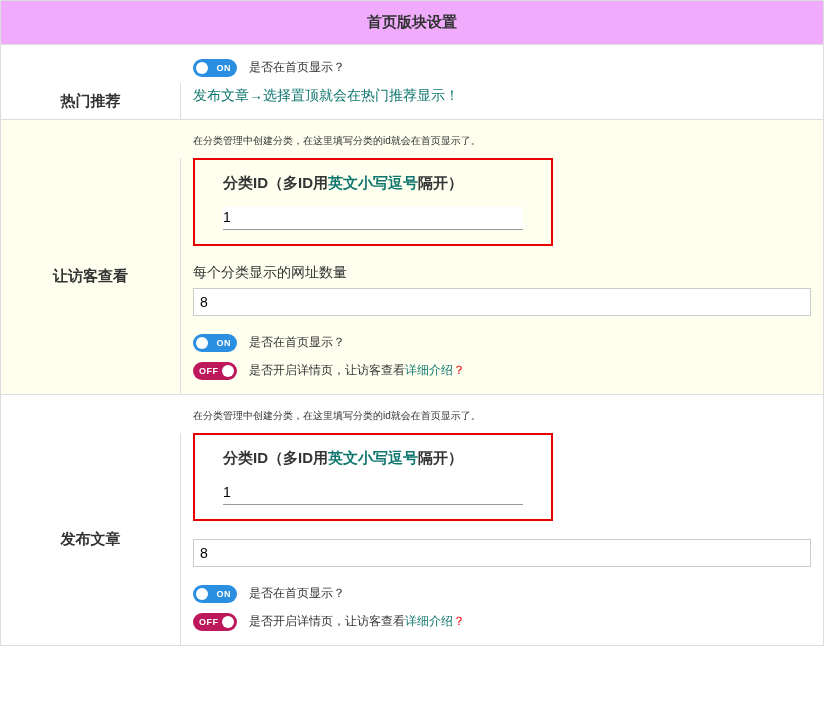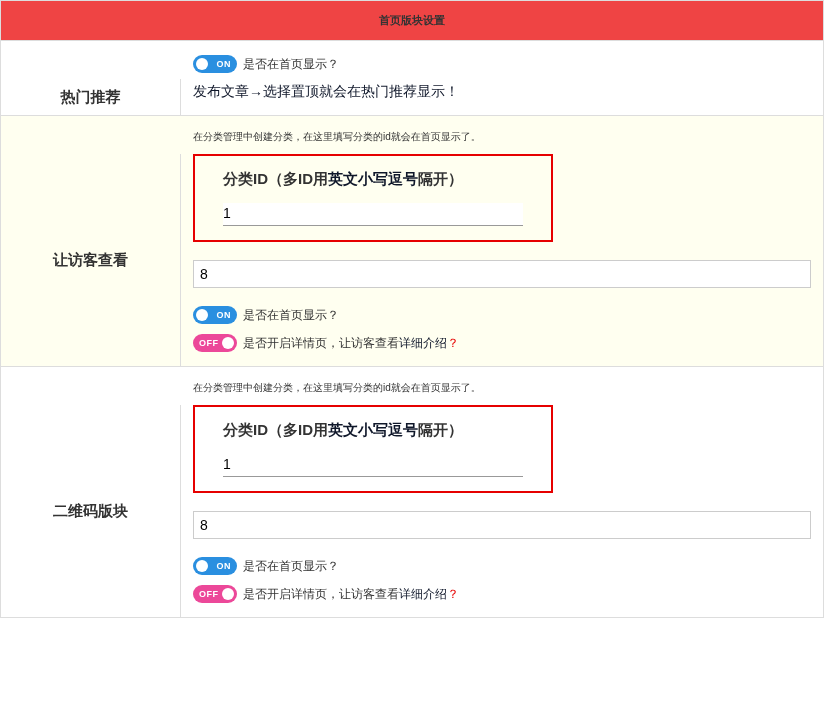--- a/index.html
+++ b/index.html
@@ -1,33 +1,33 @@
 <!DOCTYPE html>
 <html><head>
 <meta charset="utf-8">
 <style>
 * { box-sizing: border-box; margin: 0; padding: 0; }
 body { font-family: "Microsoft YaHei", Arial, sans-serif; font-size: 14px; color: #333; background: #fff; width: 824px; }
-.header { background: #ef4444; border: 1px solid #ddd; text-align: center; padding: 12px 0; font-size: 11px; font-weight: bold; }
+.header { background: #f0abfc; border: 1px solid #ddd; text-align: center; padding: 12px 0; font-size: 15px; font-weight: bold; }
 .section { display: flex; border: 1px solid #ddd; border-top: none; }
 .section.highlight { background: #fffff0; }
 .left-label { width: 180px; display: flex; align-items: center; justify-content: center; font-size: 15px; font-weight: bold; border-right: 1px solid #ddd; margin-top: 38px; }
 .right-content { flex: 1; padding: 14px 12px; }
-.toggle-row { display: flex; align-items: flex-end; gap: 6px; margin-bottom: 10px; }
+.toggle-row { display: flex; align-items: flex-start; gap: 12px; margin-bottom: 10px; }
 .toggle { display: inline-flex; align-items: center; width: 44px; height: 18px; border-radius: 9px; position: relative; font-size: 9px; color: #fff; cursor: pointer; }
 .toggle.on { background: #2a8fe0; }
-.toggle.off { background: #ec4899; }
+.toggle.off { background: #be185d; }
 .toggle .knob { width: 12px; height: 12px; background: #fff; border-radius: 50%; position: absolute; top: 3px; }
 .toggle.on .knob { left: 3px; }
 .toggle.off .knob { right: 3px; }
 .toggle .txt { position: absolute; font-weight: bold; letter-spacing: 0.5px; }
 .toggle.on .txt { right: 6px; }
 .toggle.off .txt { left: 6px; }
 .toggle-label { font-size: 12px; }
-.red-text { color: #0f172a; }
+.red-text { color: #0f766e; }
 .desc { font-size: 10px; margin-bottom: 10px; }
 .field-block { margin-bottom: 18px; margin-top: 6px; }
 .field-title { font-size: 15px; font-weight: bold; margin-bottom: 14px; }
 .input-wide { width: 100%; border: 1px solid #ccc; padding: 4px 6px; font-size: 14px; height: 28px; background: #fff; }
 .red-box { border: 2px solid #e60000; padding: 14px 28px; width: 360px; margin-bottom: 18px; }
 .red-box .field-title { margin-bottom: 14px; }
 .red-box .input-wide { border: none; border-bottom: 1px solid #999; width: 100%; padding: 2px 0 4px; height: auto; }
 .sub-label { font-size: 14px; margin-bottom: 6px; }
 .q-mark { color: #e60000; }
 </style>
@@ -56,20 +56,21 @@
   <div class="left-label">让访客查看</div>
   <div class="right-content">
     <div class="desc">在分类管理中创建分类，在这里填写分类的id就会在首页显示了。</div>
     <div class="red-box">
       <div class="field-title">
         <span>分类ID（多ID用</span><span class="red-text">英文小写逗号</span><span>隔开）</span>
       </div>
       <input class="input-wide" value="1" style="">
     </div>
     <div class="field-block">
+      <div class="sub-label">每个分类显示的网址数量</div>
       <input class="input-wide" value="8" style="">
     </div>
     <div class="toggle-row">
       <span class="toggle on">
           <span class="knob"></span>
           <span class="txt">ON</span>
         </span>
       <span class="toggle-label">是否在首页显示？</span>
     </div>
     <div class="toggle-row" style="margin-bottom:0;">
@@ -78,21 +79,21 @@
           <span class="txt">OFF</span>
         </span>
       <span class="toggle-label">
         <span>是否开启详情页，让访客查看</span><span class="red-text">详细介绍</span><span class="q-mark">？</span>
       </span>
     </div>
   </div>
 </div>
 
 <div class="section">
-  <div class="left-label">二维码版块</div>
+  <div class="left-label">发布文章</div>
   <div class="right-content">
     <div class="desc">在分类管理中创建分类，在这里填写分类的id就会在首页显示了。</div>
     <div class="red-box">
       <div class="field-title">
         <span>分类ID（多ID用</span><span class="red-text">英文小写逗号</span><span>隔开）</span>
       </div>
       <input class="input-wide" value="1" style="">
     </div>
     <div class="field-block">
       <input class="input-wide" value="8" style="">

